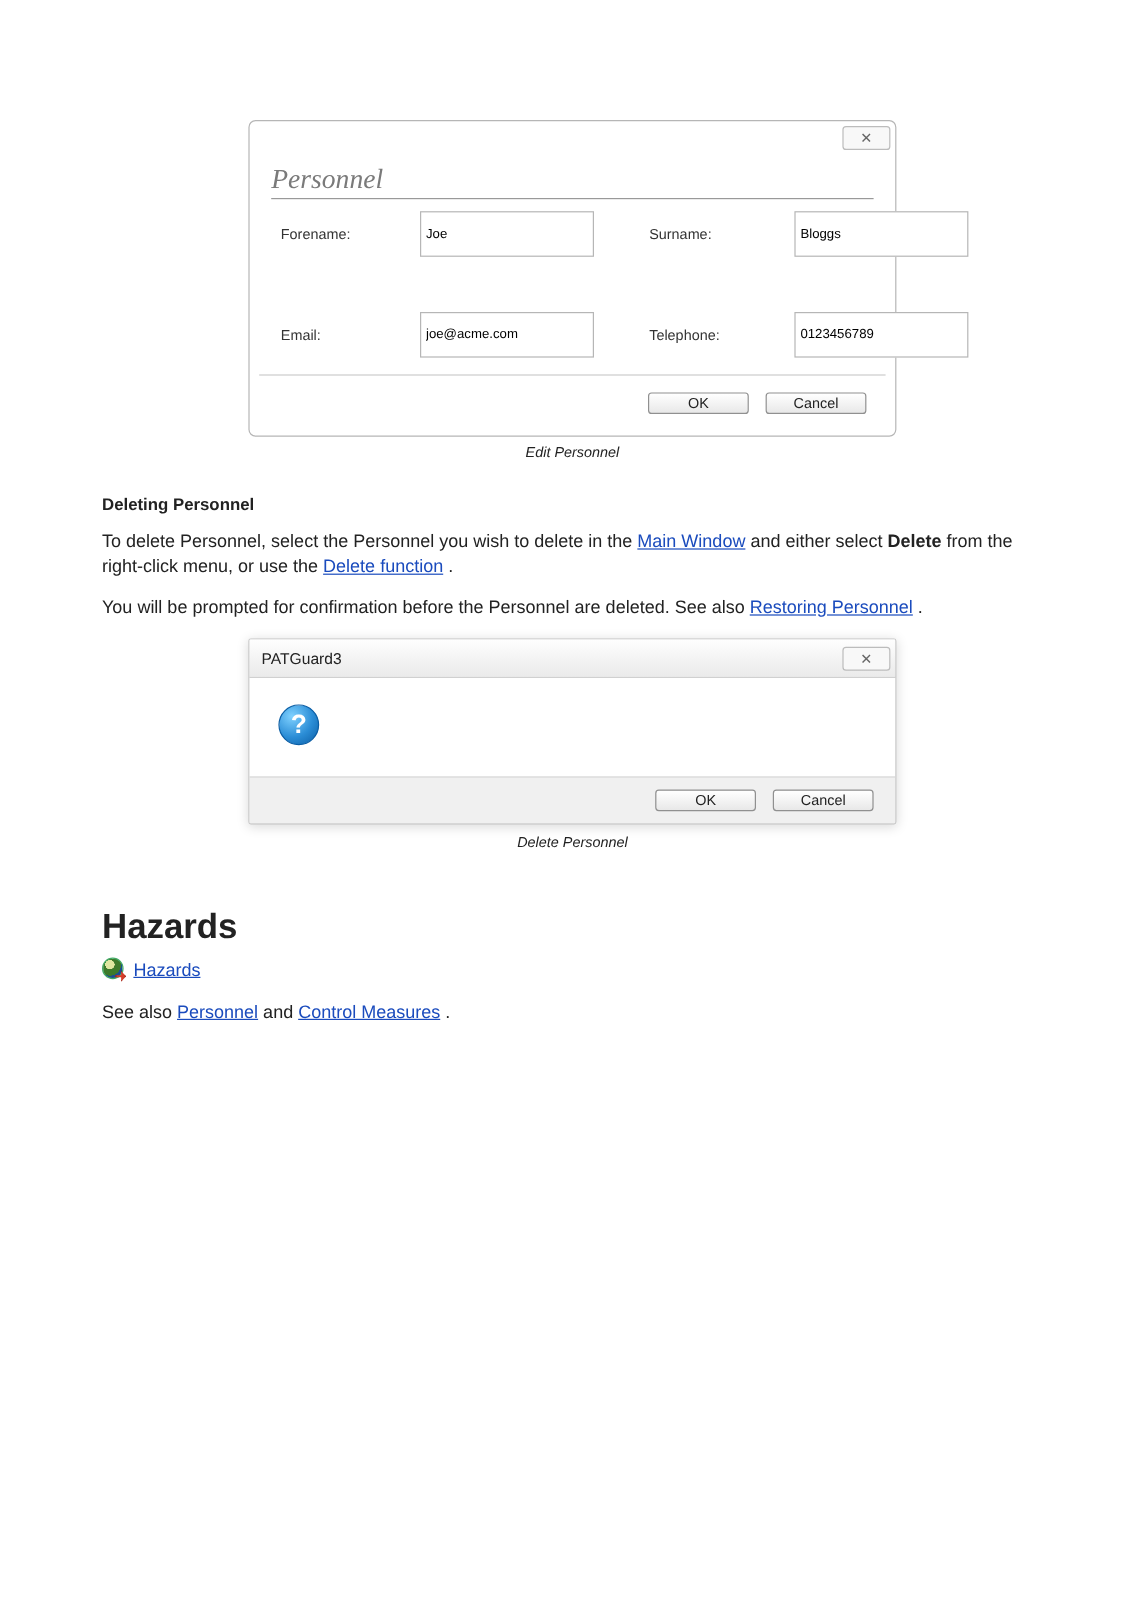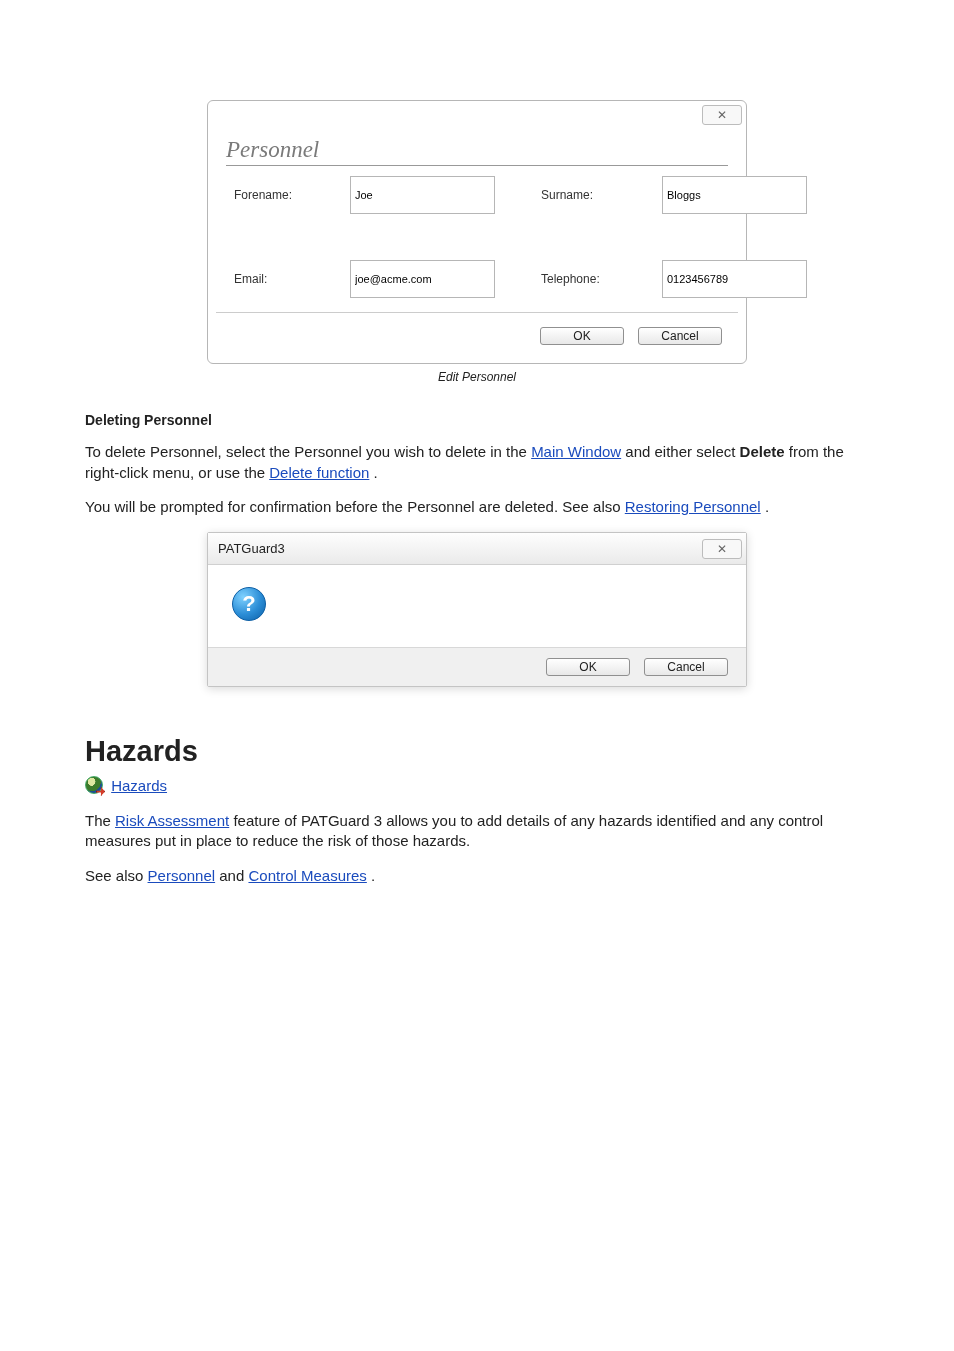--- a/index.html
+++ b/index.html
@@ -205,31 +205,29 @@
       </div>
       <div class="dlg2-body">
         <div class="qicon">?</div>
       </div>
       <div class="dlg2-btnrow">
         <div class="winbtn">OK</div>
         <div class="winbtn">Cancel</div>
       </div>
     </div>
   </div>
+  <div class="figcap">Delete Personnel</div>
 
   <div class="section-title">Hazards</div>
 
   <p class="para">
     <span class="globe-icon"><span class="globe-arrow"></span></span>
     <span class="link" style="margin-left:4px;"> Hazards</span>
   </p>
 
-  <p class="para">
-    The <span class="link">Risk Assessment</span> feature of PATGuard 3 allows you to add details of any hazards identified and any control measures put in place to reduce the risk of those hazards.
-  </p>
 
   <p class="para">
     <span>See also </span>
     <span class="link">Personnel</span>
     <span> and </span>
     <span class="link">Control Measures</span>
     <span>.</span>
   </p>
 
 </div>

